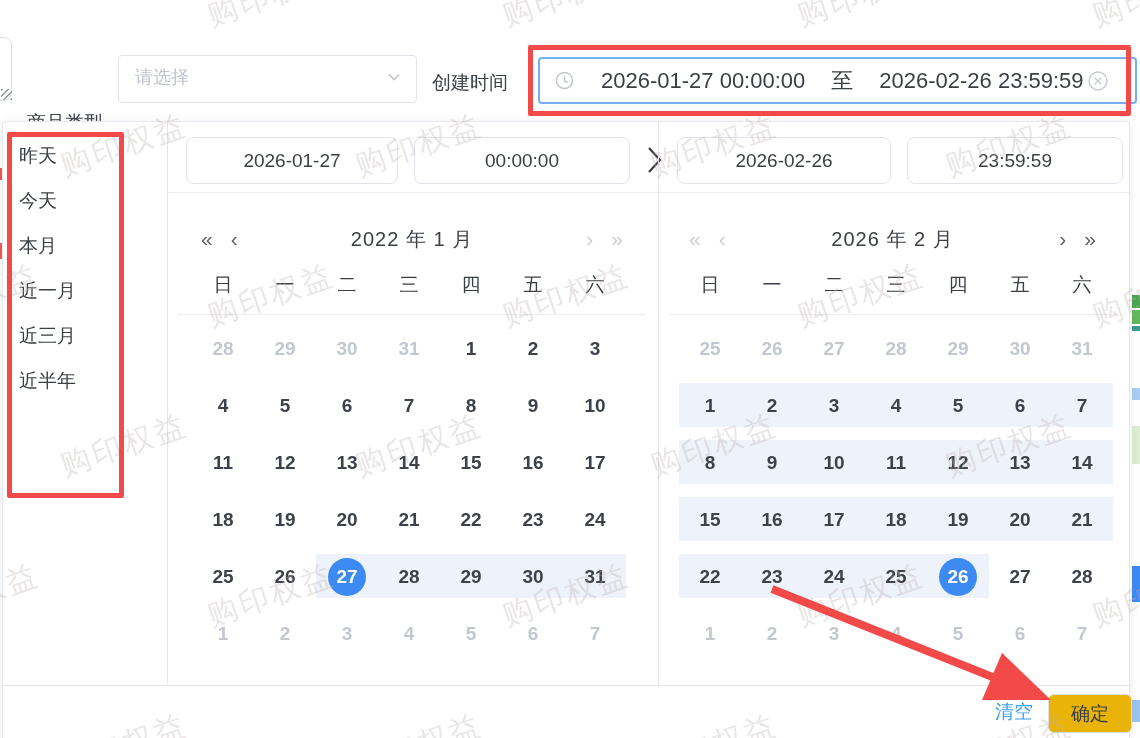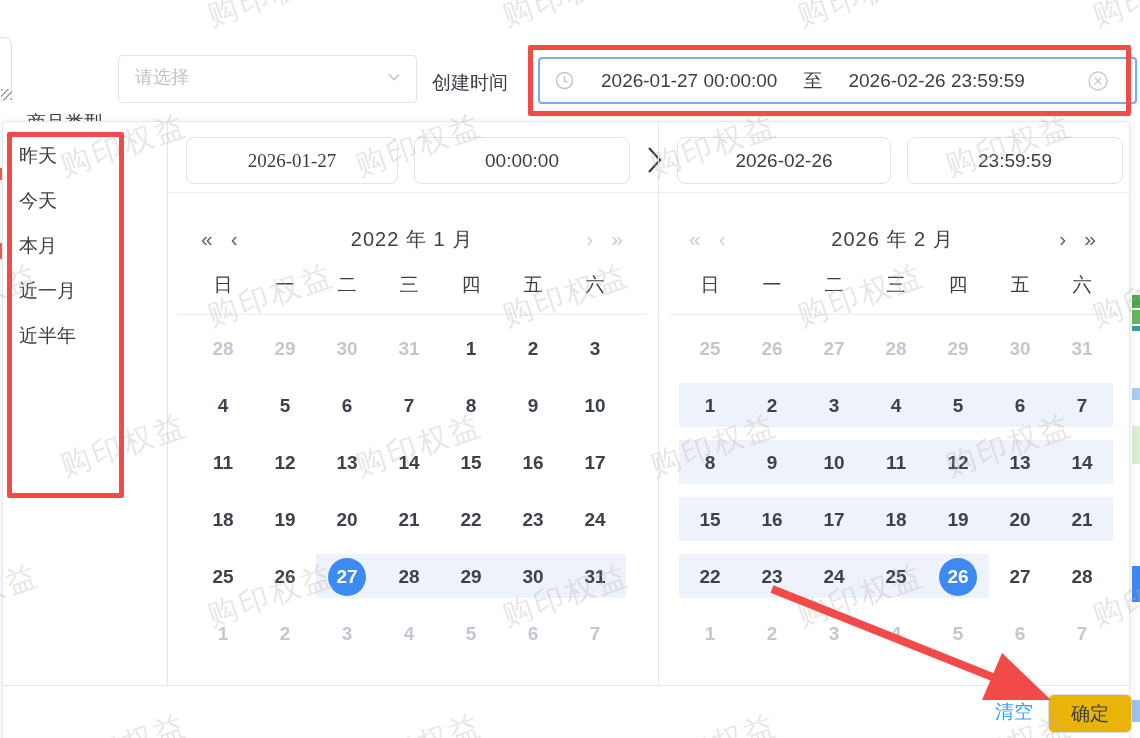--- a/index.html
+++ b/index.html
@@ -11,33 +11,33 @@
   .grip{position:absolute;left:1px;top:89px;width:11px;height:11px;
     background:repeating-linear-gradient(135deg,#9aa0a8 0 1.5px,transparent 1.5px 4.5px);}
   .lbl{position:absolute;top:70px;font-size:19px;color:#3a3f45;white-space:nowrap;}
   .lbl-type{left:27px;margin-top:40px;}
   .lbl-time{left:432px;}
   .select{position:absolute;left:118px;top:55px;width:299px;height:48px;box-sizing:border-box;
     border:1px solid #e0e3e9;border-radius:4px;background:#fff;display:flex;align-items:center;padding:0 14px 4px 16px;}
   .select .ph{font-size:18px;color:#c0c4cc;flex:1;}
   .range-wrap{position:absolute;left:538px;top:57px;width:599px;height:47px;box-sizing:border-box;
     border:2px solid #74aef8;border-radius:4px;background:#fff;display:flex;align-items:center;
-    padding:0 14px 0 15px;font-size:19px;color:#3a3f45;}
+    padding:0 14px 0 15px;font-size:22px;color:#3a3f45;}
   .range-wrap .rs{margin-left:27px;}
   .range-wrap .sep{margin:0 26px;}
   .range-wrap .clearx{margin-left:auto;margin-right:12px;display:flex;}
   
   .panel{position:absolute;left:2px;top:121px;width:1126px;height:640px;background:#fff;
     border:1px solid #e4e7ed;border-radius:4px;box-shadow:0 2px 12px rgba(0,0,0,.08);z-index:10;}
   .sidebar{position:absolute;left:0;top:0;width:165px;height:563px;border-right:1px solid #e4e7ed;
     box-sizing:border-box;padding-top:11px;}
   .shortcut{height:45px;line-height:45px;padding-left:16px;font-size:19px;color:#3a3f45;cursor:pointer;}
   .pi{position:absolute;top:15px;height:47px;box-sizing:border-box;border:1px solid #e0e3e9;border-radius:8px;
     background:#fff;display:flex;align-items:center;justify-content:center;font-size:19px;color:#3a3f45;}
-  .pi-sd{left:183px;width:212px;font-family:Liberation Serif, serif;}
+  .pi-sd{left:183px;width:212px;}
   .pi-st{left:411px;width:216px;}
   .pi-ed{left:674px;width:214px;}
   .pi-et{left:904px;width:216px;}
   .pi-arrow{position:absolute;left:640px;top:22px;}
   .row-sep{position:absolute;left:165px;right:0;top:70px;border-top:1px solid #ebeef5;}
   .cal{position:absolute;top:0;height:563px;}
   .cal-left{left:165px;width:491px;border-right:1px solid #e4e7ed;box-sizing:border-box;}
   .cal-right{left:656px;width:470px;}
   .cal-head{position:absolute;top:94px;left:24px;right:26px;height:46px;display:flex;align-items:center;}
   .cal-right .cal-head{left:21px;right:24px;}
@@ -113,20 +113,21 @@
         </svg>
     </span>
   </div>
 
   <div class="panel">
     <div class="sidebar" id="shortcuts">
         <div class="shortcut">昨天</div>
         <div class="shortcut">今天</div>
         <div class="shortcut">本月</div>
         <div class="shortcut">近一月</div>
+        <div class="shortcut">近三月</div>
         <div class="shortcut">近半年</div>
       </div>
 
     <div class="pi pi-sd">
         <span>2026-01-27</span>
       </div>
     <div class="pi pi-st">
         <span>00:00:00</span>
       </div>
     <span class="pi-arrow">

